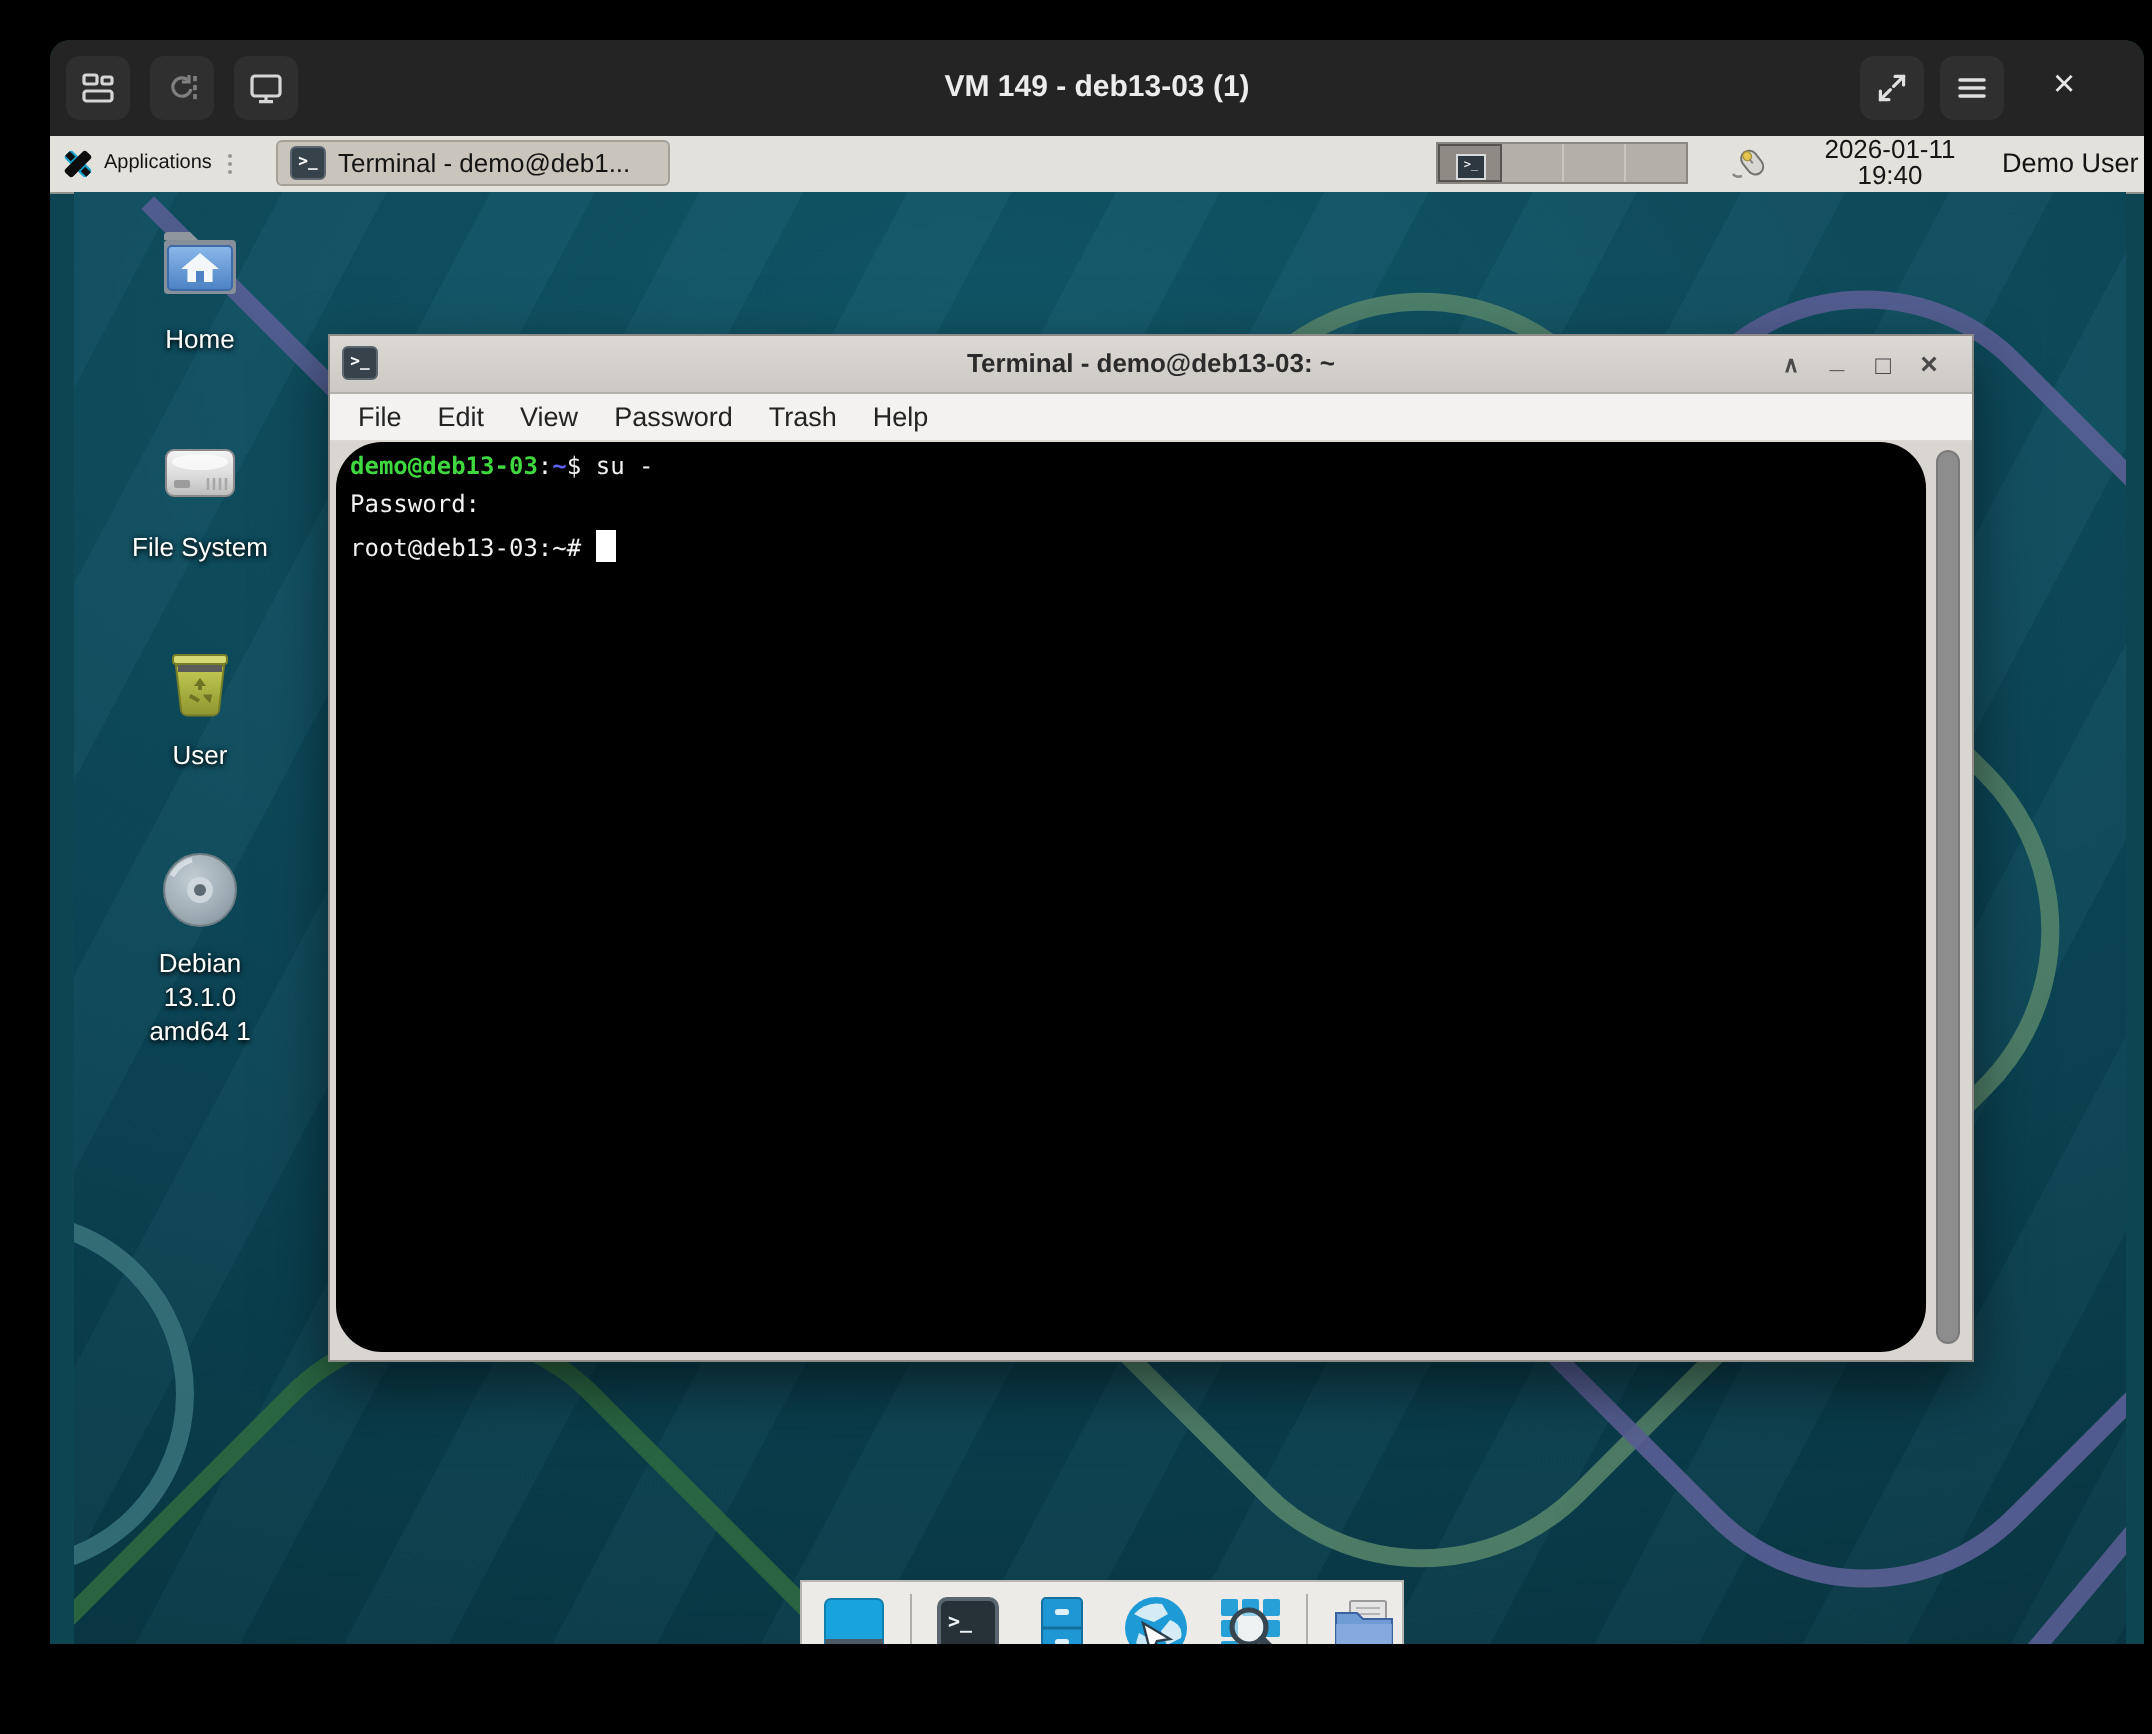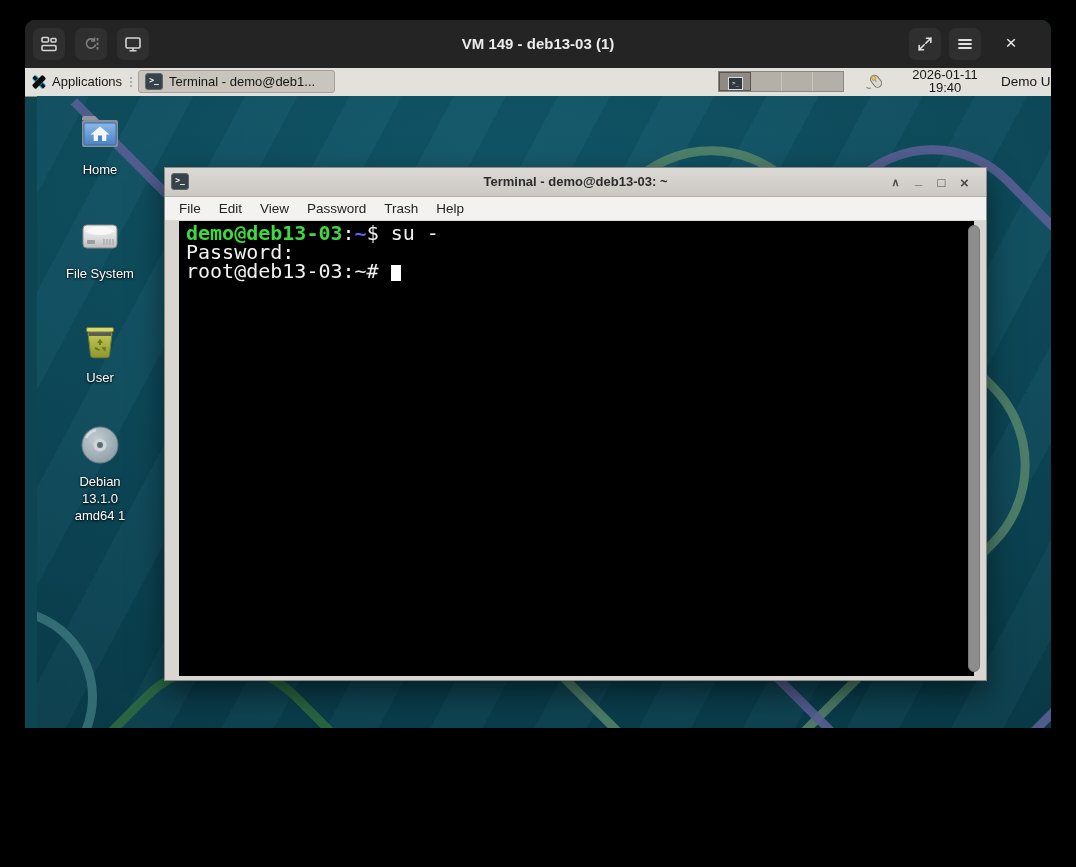--- a/index.html
+++ b/index.html
@@ -1,36 +1,36 @@
 <!DOCTYPE html>
 <html><head>
 <meta charset="utf-8">
 <style>
   html,body{margin:0;padding:0;background:#000;}
   .page{position:relative;width:1076px;height:867px;overflow:hidden;background:#000;
         font-family:"Liberation Sans",sans-serif;-webkit-font-smoothing:antialiased;}
 
   
-  .vm-window{position:absolute;left:25px;top:20px;width:1026px;height:708px;
-             border-radius:10px 10px 0 0;overflow:hidden;background:#0d4553;}
+  .vm-window{position:absolute;left:25px;top:20px;width:1026px;height:802px;
+             border-radius:10px 10px 0 0;overflow:hidden;background:#0d4553;padding-left:21px;}
   .vm-titlebar{position:absolute;left:0;top:0;width:100%;height:48px;background:#242424;
                border-bottom:1px solid #1a1a1a;}
   .vm-btn{position:absolute;top:8px;width:32px;height:32px;background:#2f2f2f;border-radius:7px;
           display:flex;align-items:center;justify-content:center;}
   .vm-btn.dim svg{opacity:.5;}
   .vm-title{position:absolute;left:0;right:0;top:0;height:48px;line-height:48px;text-align:center;
             color:#ececec;font-size:15px;font-weight:bold;pointer-events:none;}
   .vm-close{position:absolute;top:8px;right:24px;width:32px;height:32px;line-height:30px;
             text-align:center;color:#e8e8e8;font-size:19px;}
 
   
   .panel{position:absolute;left:0;top:48px;width:100%;height:28px;background:#e3e1db;
          border-bottom:1px solid #92908a;}
   .apps-btn{position:absolute;left:2px;top:0;height:27px;display:flex;align-items:center;gap:5px;
-            padding:0 4px;color:#141414;font-size:13px;}
+            padding:0 4px;color:#141414;font-size:10px;}
   .handle{display:inline-flex;flex-direction:column;gap:2px;margin-left:3px;}
   .handle i{width:2px;height:2px;background:#97948d;border-radius:50%;}
   .task-btn{position:absolute;left:113px;top:2px;width:197px;height:23px;background:#c9c5bd;
             border:1px solid #a5a199;border-radius:3px;display:flex;align-items:center;gap:6px;
             padding:0 6px;box-sizing:border-box;}
   .task-label{font-size:13px;color:#141414;white-space:nowrap;overflow:hidden;}
   .mini-icon{display:inline-block;width:16px;height:15px;background:#37424a;border:1px solid #5d676f;
              border-radius:3px;color:#fff;font-family:"DejaVu Sans Mono",monospace;font-size:8px;
              font-weight:bold;line-height:13px;text-align:center;flex:none;}
   .pager{position:absolute;left:693px;top:3px;width:126px;height:21px;display:flex;
@@ -74,23 +74,23 @@
   .tctrl{position:absolute;right:10px;top:0;height:28px;display:flex;align-items:center;}
   .twbtn{width:23px;text-align:center;color:#4a4a4a;font-weight:bold;}
   .twbtn:nth-child(1){font-size:11px;}
   .twbtn:nth-child(2){font-size:13px;transform:translateY(-3px);}
   .twbtn:nth-child(3){font-size:13px;}
   .twbtn:nth-child(4){font-size:15px;}
   .tmenu{height:23px;background:#f3f2f0;border-bottom:1px solid #dcd9d5;display:flex;
          align-items:center;padding-left:5px;}
   .menu-item{font-size:13.5px;color:#232323;padding:0 9px;}
   .tbody{position:relative;height:458px;background:#d9d6d2;}
-  .console{position:absolute;left:14px;top:0;width:795px;height:455px;background:#000;
-           font-family:"DejaVu Sans Mono",monospace;font-size:20px;line-height:19px;
-           padding:3px 0 0 7px;box-sizing:border-box;white-space:pre;}
+  .console{position:absolute;left:3px;top:0;width:795px;height:455px;background:#000;
+           font-family:"DejaVu Sans Mono",monospace;font-size:12px;line-height:19px;
+           padding:3px 0 0 7px;box-sizing:border-box;white-space:pre;border-radius:23px;}
   .tline{white-space:pre;}
   .cursor{display:inline-block;width:10px;height:16px;background:#ffffff;transform:translateY(3px);}
   .sthumb{position:absolute;right:6px;top:4px;width:12px;height:447px;background:#8d8d8d;
           border:1px solid #7a7a7a;border-radius:6px;box-sizing:border-box;}
 
   
   .dock{position:absolute;left:363px;top:694px;width:302px;height:48px;background:#ecebe8;
         border:1px solid #b8b6b1;box-sizing:border-box;z-index:3;display:flex;align-items:center;
         padding:0 7px;gap:9px;}
   .dock-item{width:38px;height:38px;flex:none;}

